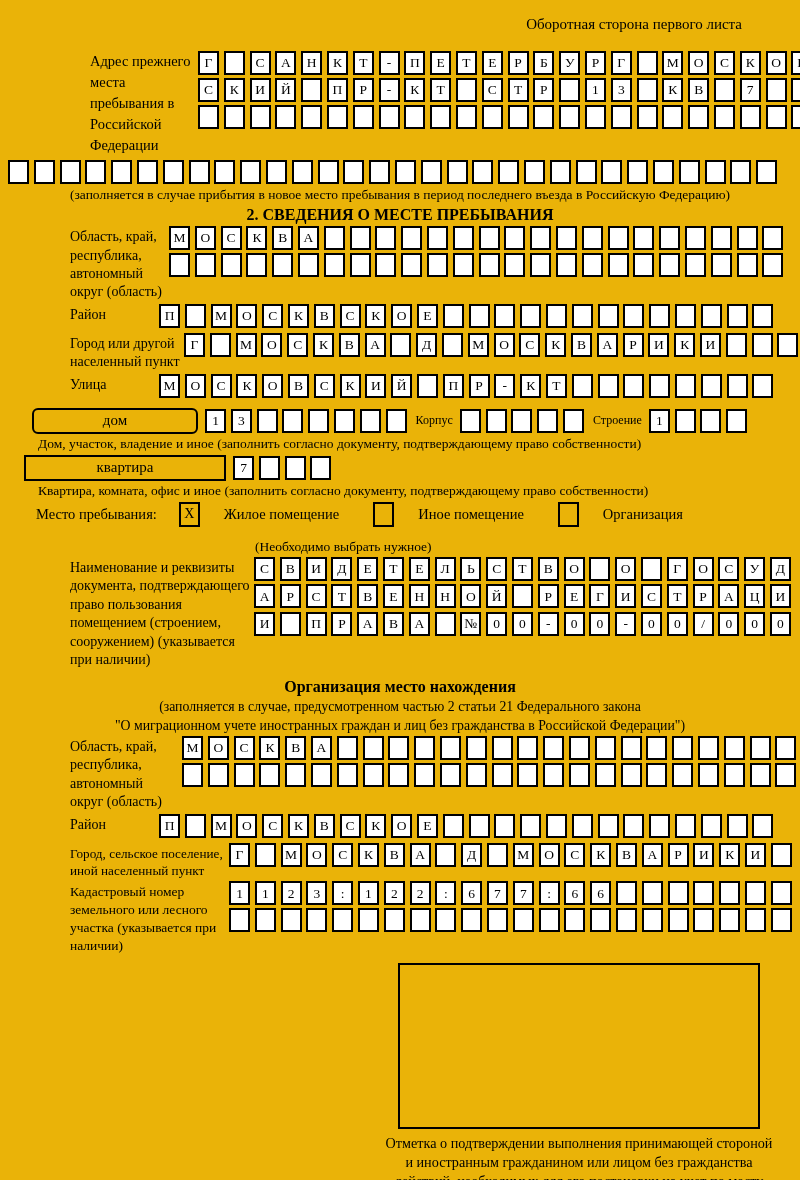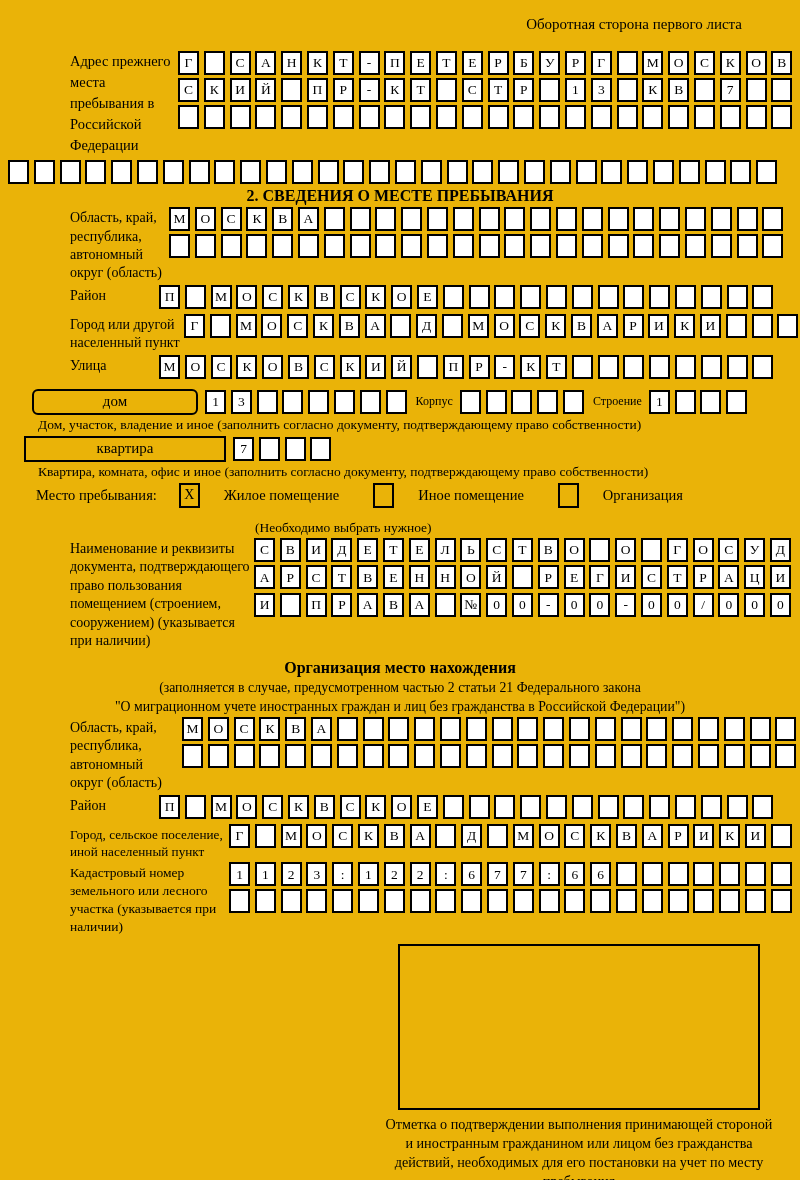--- a/index.html
+++ b/index.html
@@ -18,21 +18,21 @@
     font-size:13.5px;flex:none;background:#fff;line-height:1;
   }
   .inline.cellrow{ margin-bottom:0; }
 
   
   .field{ display:flex; margin-left:70px; margin-top:2px; }
   .flabel{ flex:none; line-height:1.32; font-size:14px; padding-top:2px; }
   .frows{ flex:none; }
 
   .addr-block{ display:flex; margin:18px 0 0 70px; }
-  .addr-label{ width:104px; flex:none; margin-right:4px; line-height:1.45; font-size:14.5px; }
+  .addr-label{ width:104px; flex:none; margin-right:4px; line-height:1.45; font-size:14.5px;margin-left:20px; }
   .fullrow{ margin-left:8px; margin-top:4px; }
 
   .note{ font-size:13.5px; }
   .note.center{ text-align:center; margin-top:2px; }
   .note.left{ margin:2px 0 0 38px; }
   .section-title{ text-align:center; font-weight:bold; font-size:16px; margin-top:3px; }
 
   .w-obl{ width:95px; margin-right:4px; }
   .w-raion{ width:85px; margin-right:4px; }
   .w-gorod{ width:110px; margin-right:4px; }
@@ -189,20 +189,21 @@
       <span class="cell"></span>
       <span class="cell"></span>
       <span class="cell"></span>
       <span class="cell"></span>
       <span class="cell"></span>
       <span class="cell"></span>
       <span class="cell"></span>
       <span class="cell"></span>
       <span class="cell"></span>
     </div>
+  <div class="note center">(заполняется в случае прибытия в новое место пребывания в период последнего въезда в Российскую Федерацию)</div>
 
   <div class="section-title">2. СВЕДЕНИЯ О МЕСТЕ ПРЕБЫВАНИЯ</div>
 
   <div class="field">
     <div class="flabel w-obl">Область, край, республика, автономный округ (область)</div>
     <div class="frows">
       <div class="cellrow">
           <span class="cell">М</span>
           <span class="cell">О</span>
           <span class="cell">С</span>

